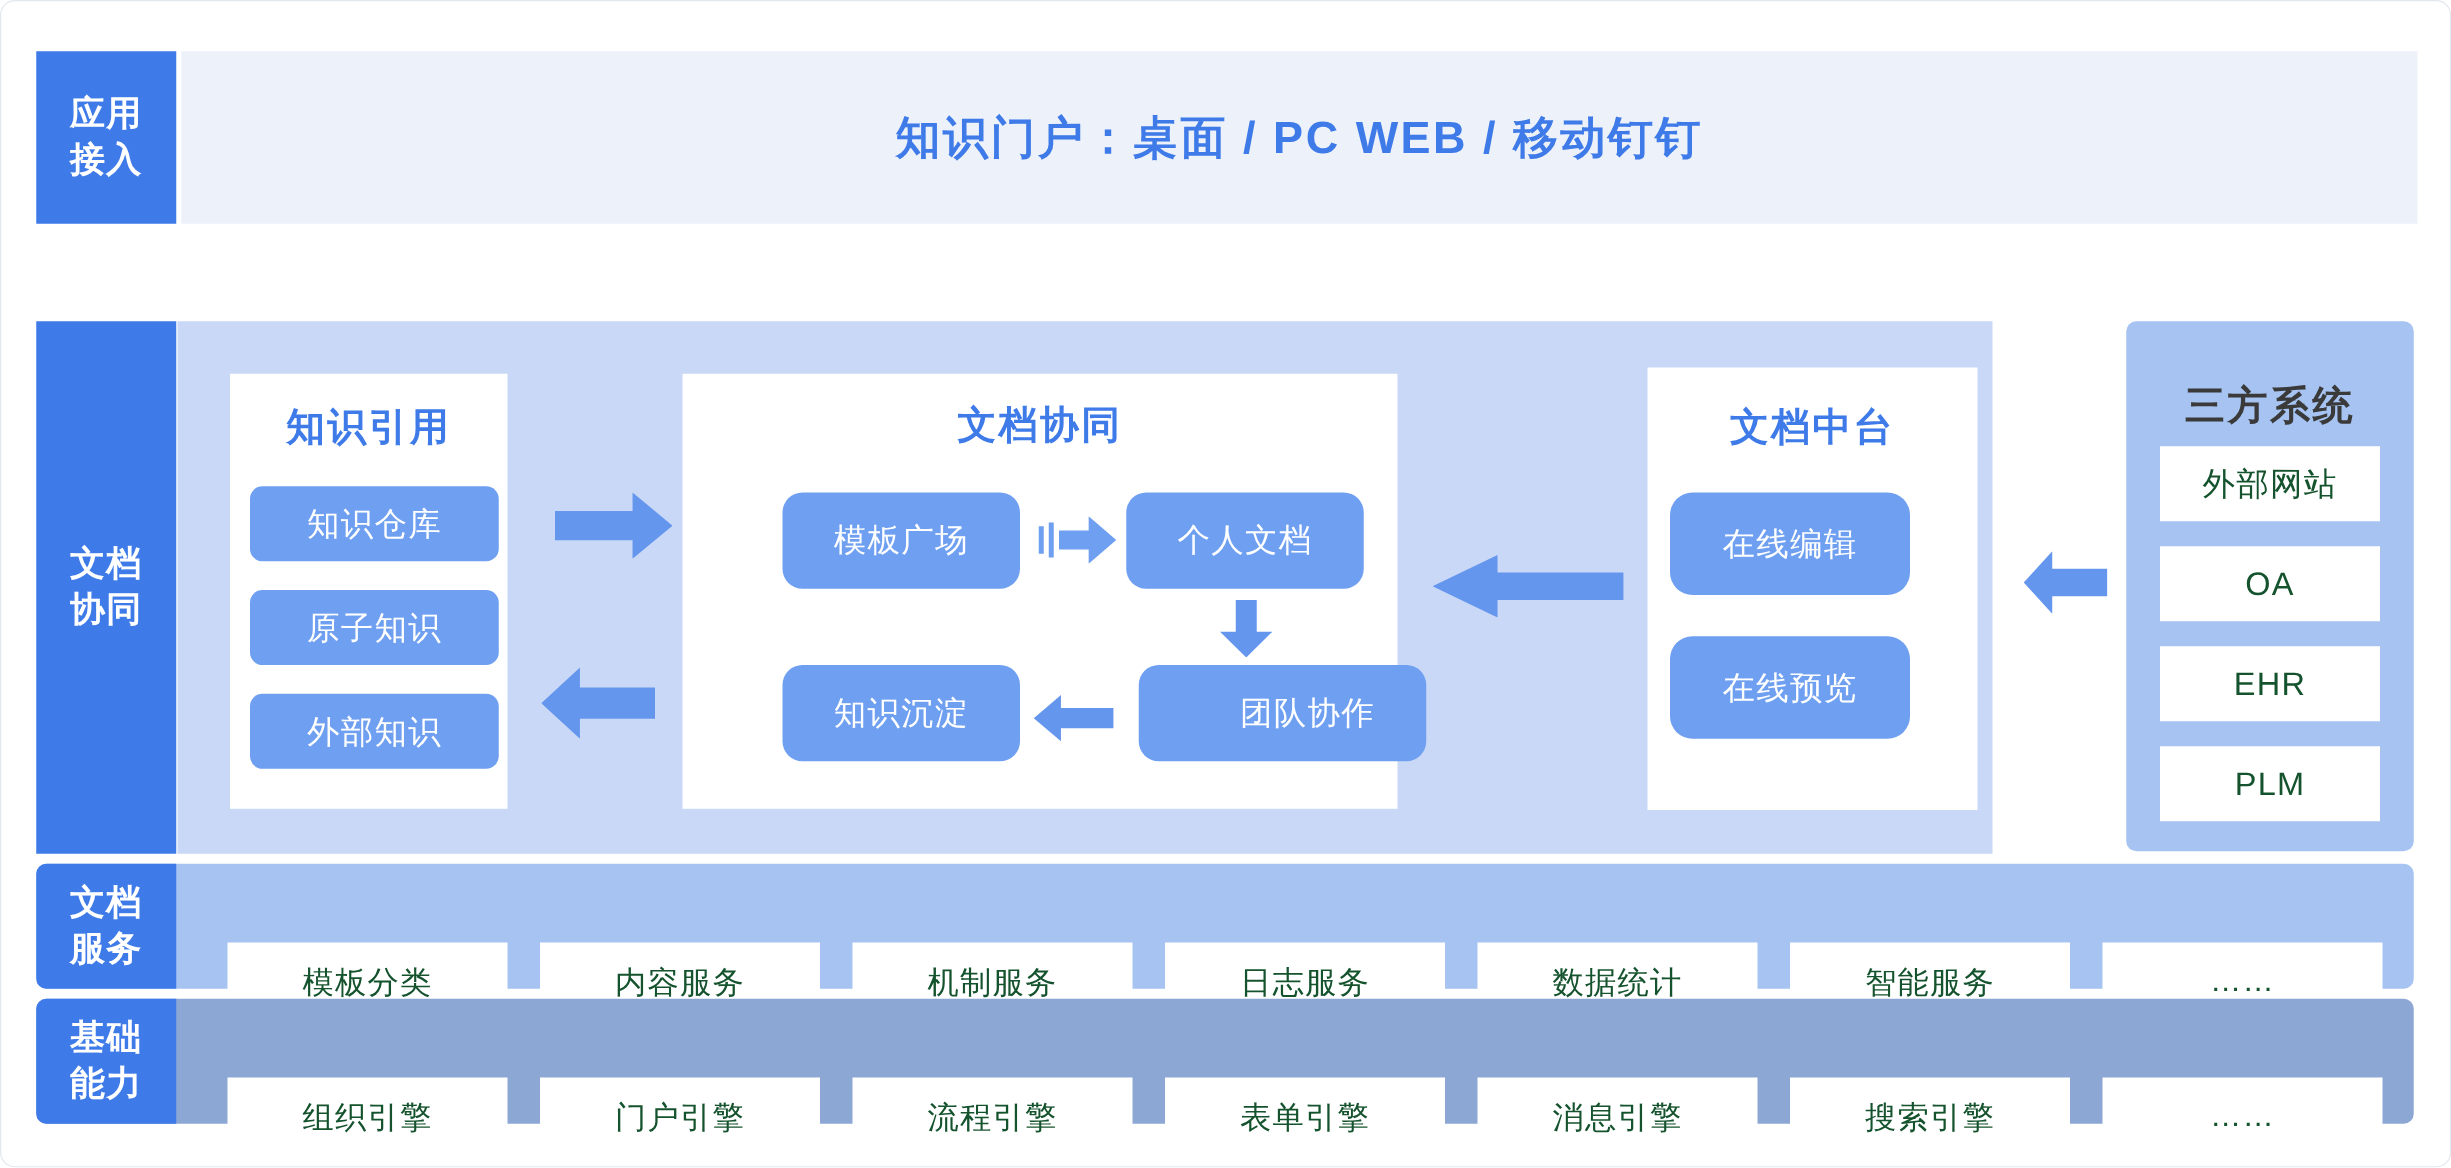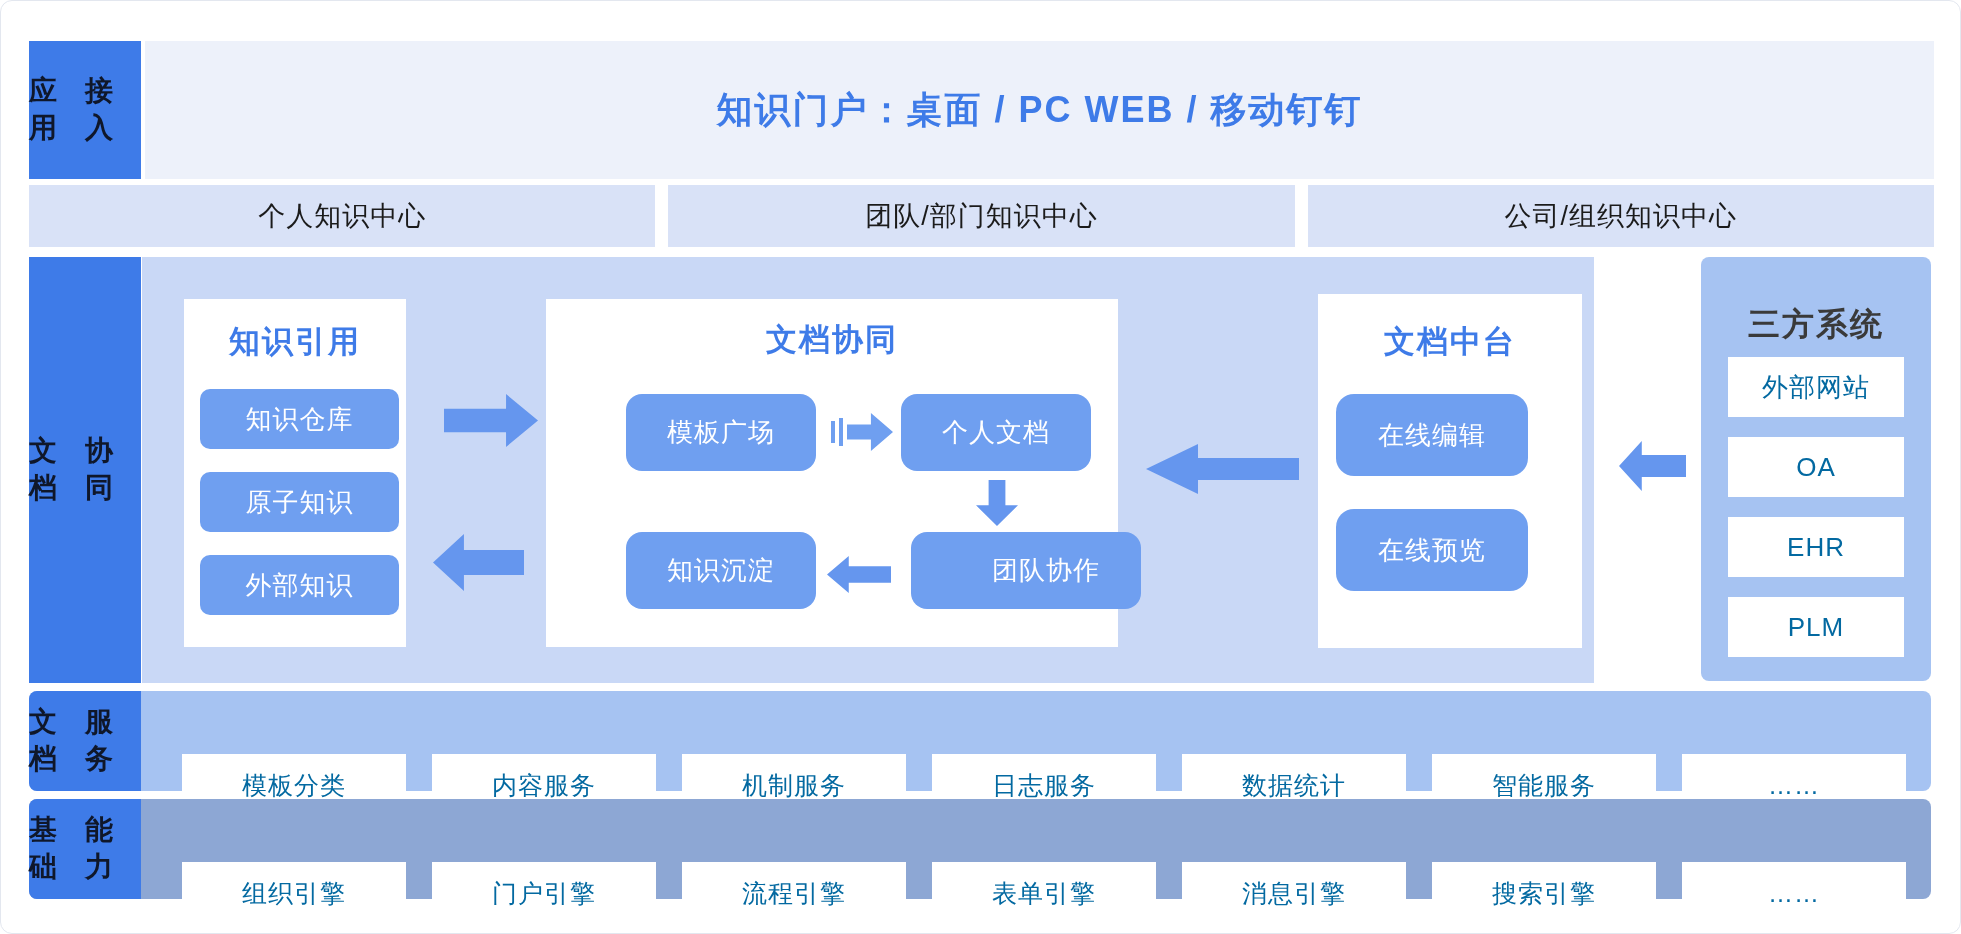--- a/index.html
+++ b/index.html
@@ -9,31 +9,31 @@
     box-sizing:border-box;
     background:#ffffff;
     border:1px solid #e3e7ef;
     border-radius:12px;
     overflow:hidden;
     font-family:"Liberation Sans", sans-serif;
     color:#2a2a2a;
   }
   
   .label-box{
-    background:#3e7be8;color:#0f172a;
-    display:flex;flex-direction:row;align-items:center;justify-content:center;
+    background:#3e7be8;color:#ffffff;
+    display:flex;flex-direction:column;align-items:center;justify-content:center;
     font-size:28px;font-weight:600;line-height:1.32;letter-spacing:1px;
   }
   .btn{
     background:#6f9ff0;color:#fff;
     display:flex;align-items:center;justify-content:center;
     font-size:26px;font-weight:500;letter-spacing:1px;
   }
   .chip{
-    background:#ffffff;color:#0369a1;
+    background:#ffffff;color:#14532d;
     display:flex;align-items:center;justify-content:center;
     font-size:25px;letter-spacing:1px;
   }
   .box-title{
     text-align:center;font-size:31px;font-weight:bold;color:#3e7be8;letter-spacing:2px;
   }
   .arrow{position:absolute;background:#6596ee;}
   .arrow-right{clip-path:polygon(0% 28%,66% 28%,66% 0%,100% 50%,66% 100%,66% 72%,0% 72%);}
   .arrow-left{clip-path:polygon(100% 28%,34% 28%,34% 0%,0% 50%,34% 100%,34% 72%,100% 72%);}
   .arrow-down{clip-path:polygon(30% 0%,70% 0%,70% 55%,100% 55%,50% 100%,0% 55%,30% 55%);}
@@ -102,25 +102,20 @@
   <div class="row1">
     <div class="label-box">
       <span>应用</span>
       <span>接入</span>
     </div>
     <div class="portal">
       <span class="portal-title">知识门户：桌面 / PC WEB / 移动钉钉</span>
     </div>
   </div>
 
-  <div class="row2">
-    <div class="center-box">个人知识中心</div>
-    <div class="center-box">团队/部门知识中心</div>
-    <div class="center-box">公司/组织知识中心</div>
-  </div>
 
   <div class="row-main">
 
     <div class="main-sidebar label-box">
       <span>文档</span>
       <span>协同</span>
     </div>
 
     <div class="main-container">
 

